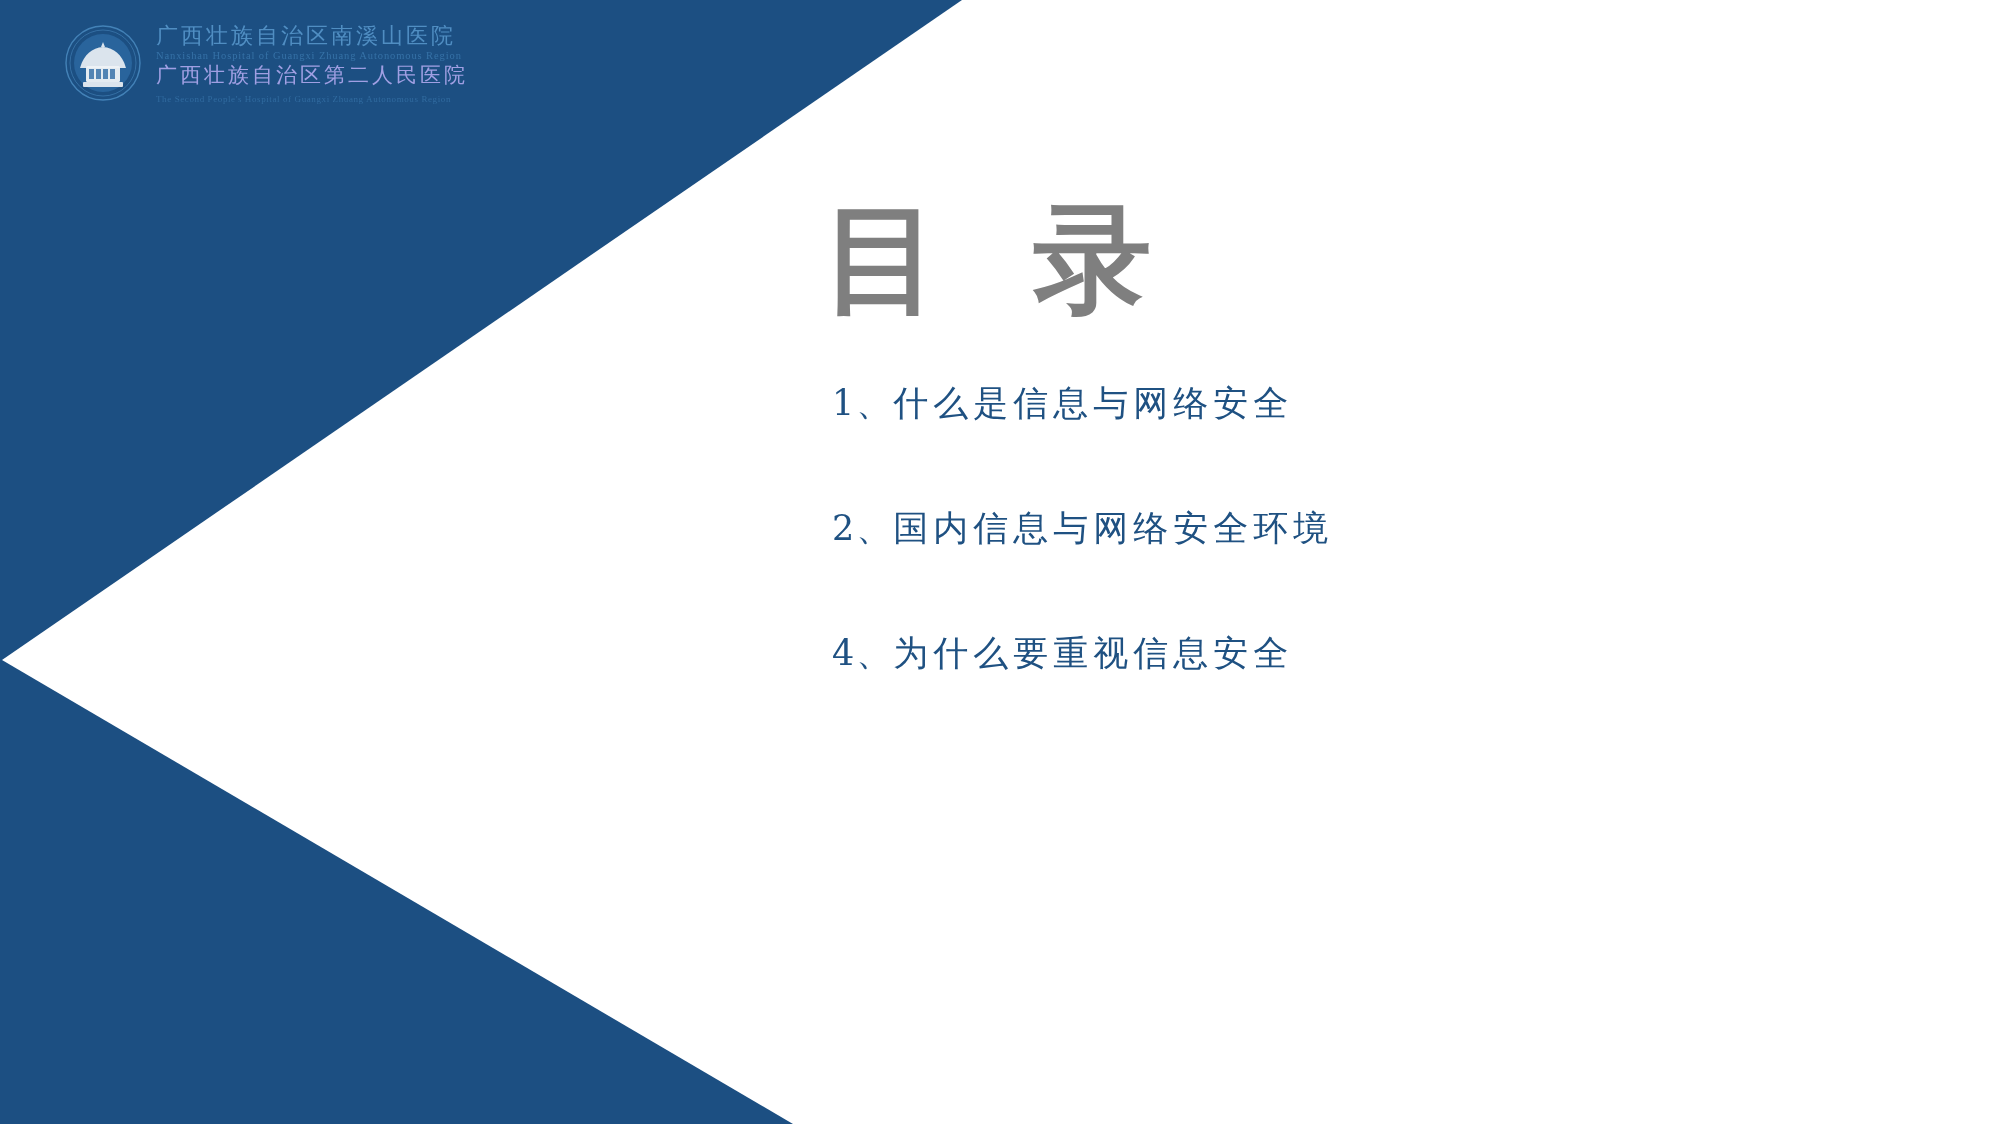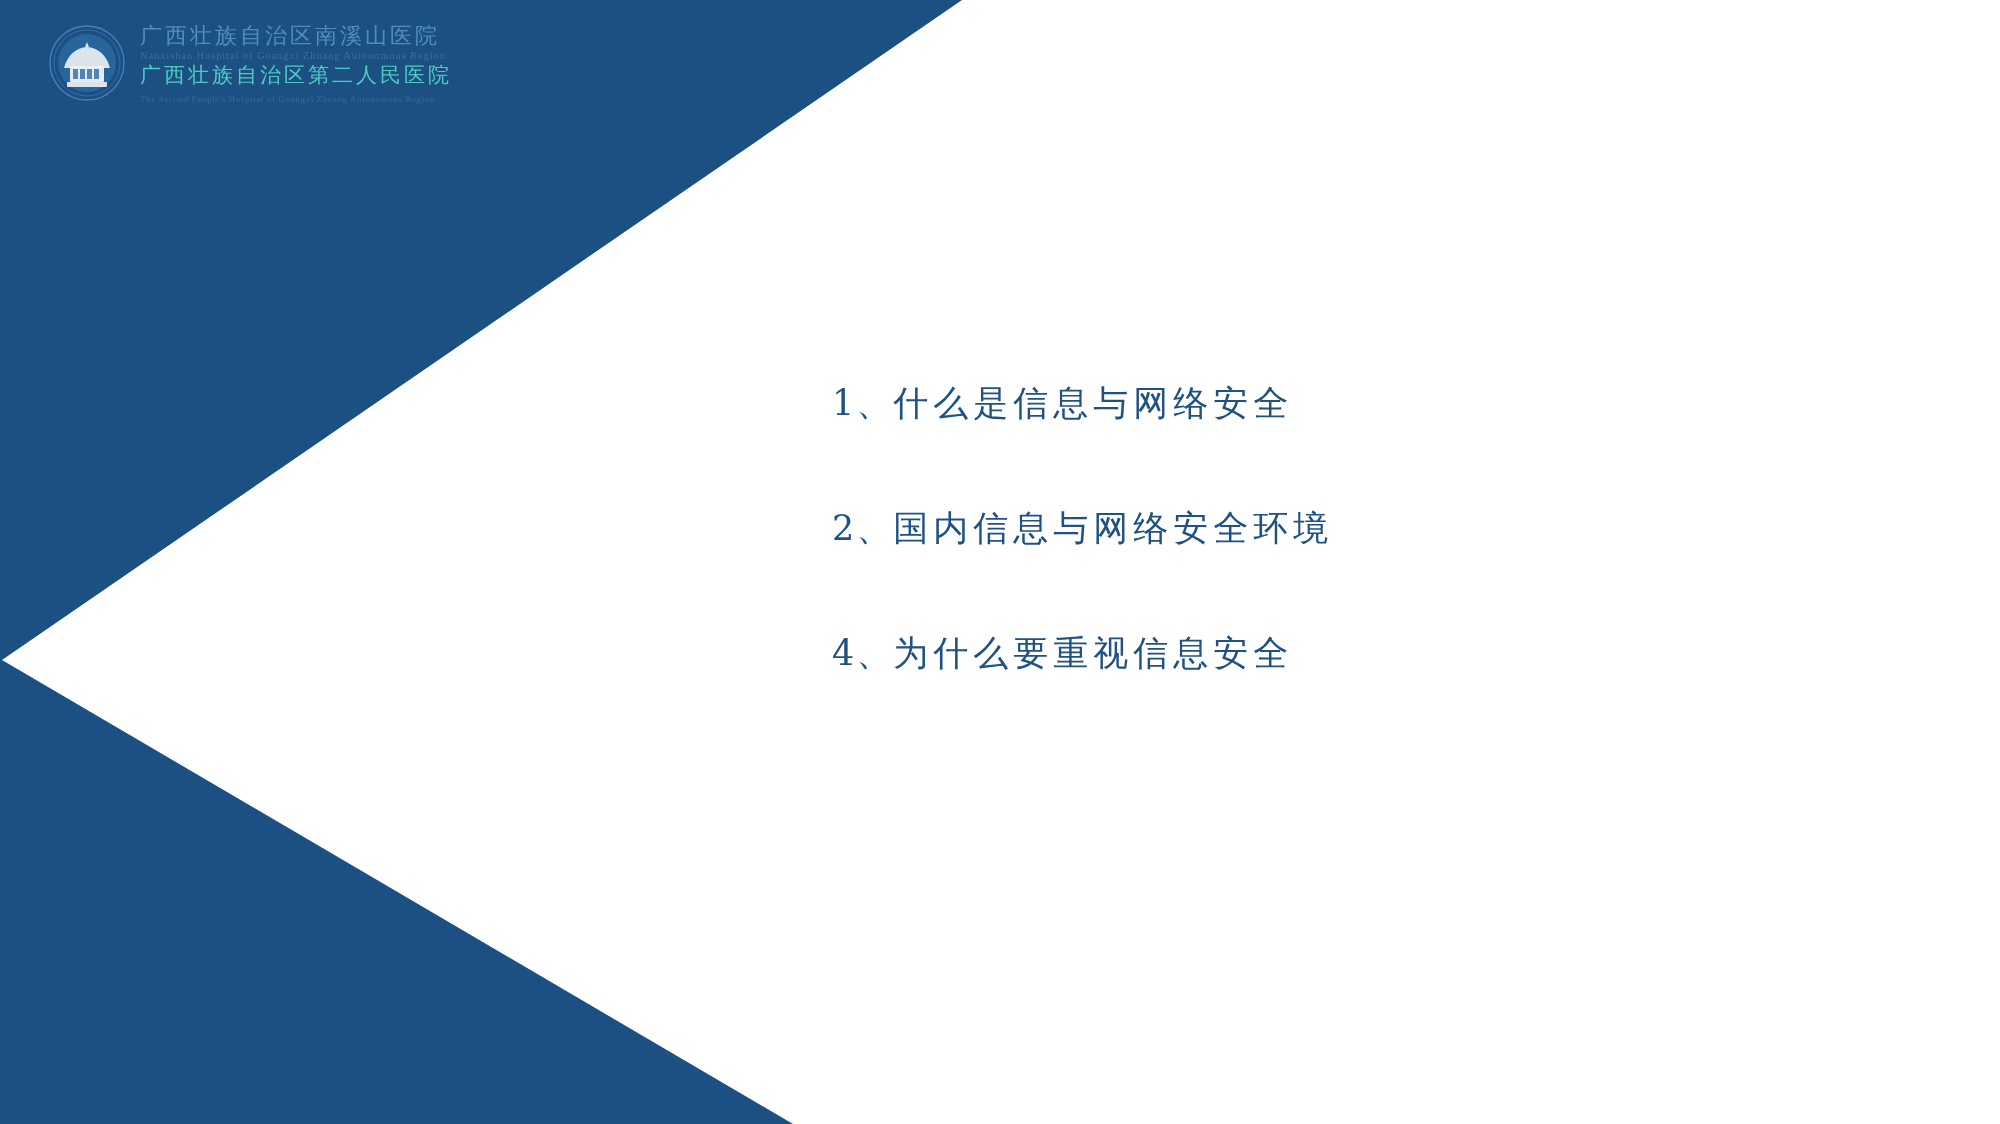--- a/index.html
+++ b/index.html
@@ -35,21 +35,21 @@
   }
   .bg-white-chevron svg {
     display: block;
     width: 100%;
     height: 100%;
   }
 
   
   .logo-block {
     position: absolute;
-    left: 48px;
+    left: 64px;
     top: 22px;
     z-index: 5;
     display: flex;
     align-items: center;
     gap: 14px;
     opacity: 0.93;
   }
 
   .logo-mark {
     width: 78px;
@@ -81,21 +81,21 @@
     letter-spacing: 0.9px;
     color: #3f7eb4;
     white-space: nowrap;
     opacity: 0.8;
     margin: 3px 12px 3px 0;
   }
   .logo-cn-2 {
     font-family: "Liberation Serif", serif;
     font-size: 21px;
     letter-spacing: 3px;
-    color: #5eead4;
+    color: #c4b5fd;
     white-space: nowrap;
     opacity: 0.85;
   }
   .logo-en-2 {
     font-family: "Liberation Serif", serif;
     font-size: 9px;
     letter-spacing: 0.6px;
     color: #3f7eb4;
     white-space: nowrap;
     opacity: 0.65;
@@ -181,20 +181,21 @@
     <span class="logo-text">
       <span class="logo-cn-1">广西壮族自治区南溪山医院</span>
       <span class="logo-en">Nanxishan Hospital of Guangxi Zhuang Autonomous Region</span>
       <span class="logo-cn-2">广西壮族自治区第二人民医院</span>
       <span class="logo-en-2">The Second People's Hospital of Guangxi Zhuang Autonomous Region</span>
     </span>
   </div>
 
   <div class="content">
 
+    <div class="page-title">目 录</div>
 
     <ul class="toc-list">
       <li class="toc-item">
         <span class="num">1、</span><span>什么是信息与网络安全</span>
       </li>
       <li class="toc-item">
         <span class="num">2、</span><span>国内信息与网络安全环境</span>
       </li>
       <li class="toc-item">
         <span class="num">4、</span><span>为什么要重视信息安全</span>

